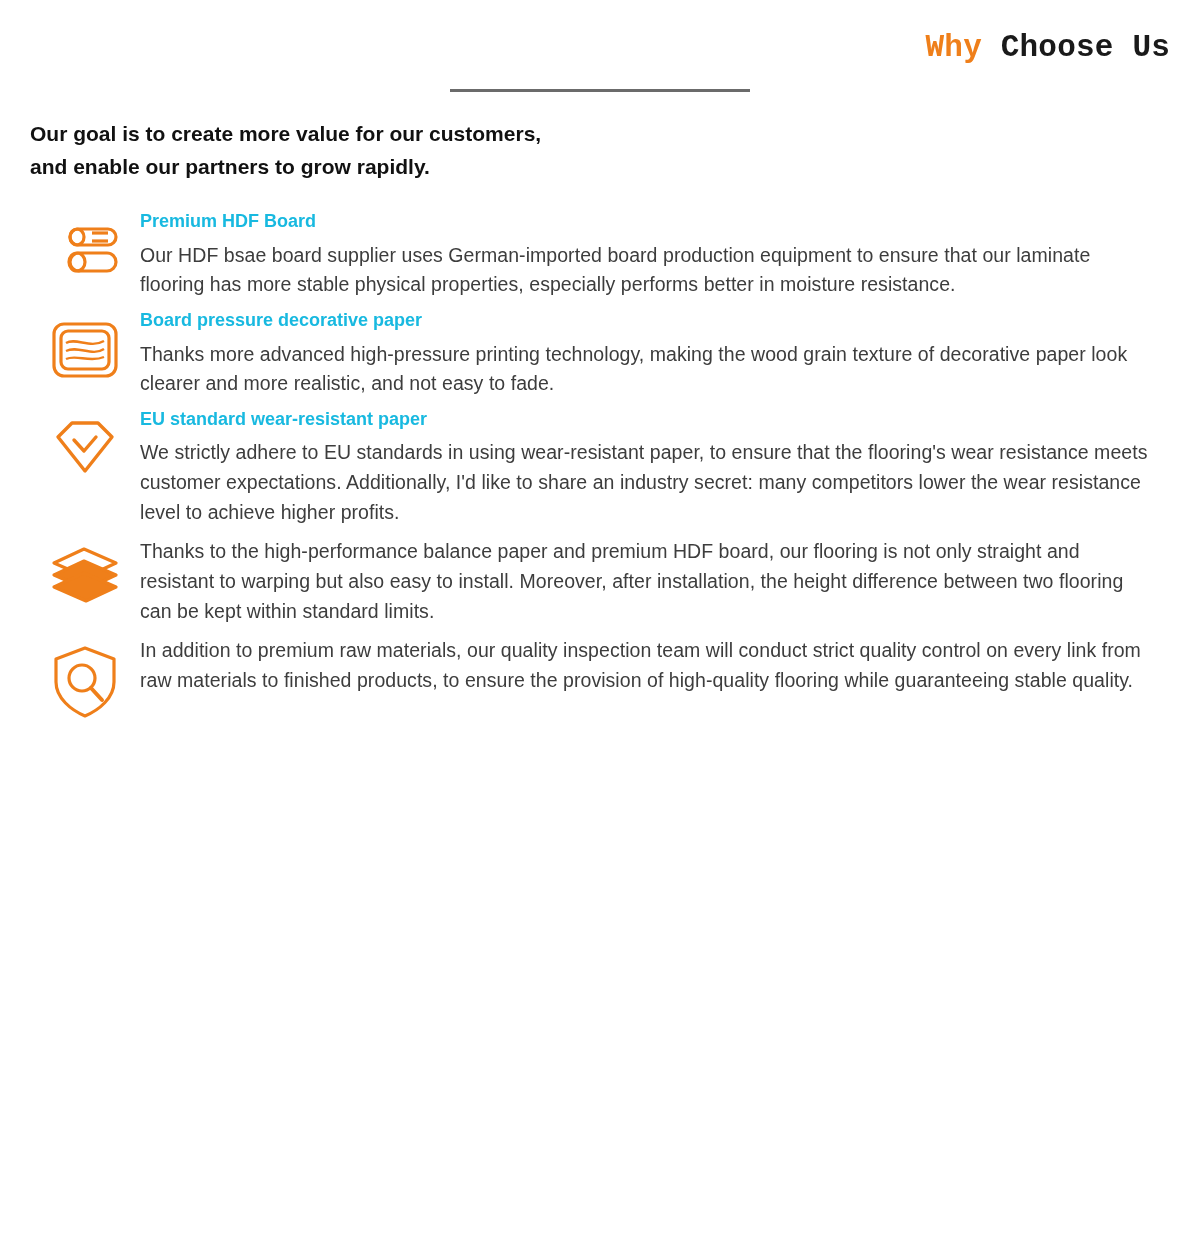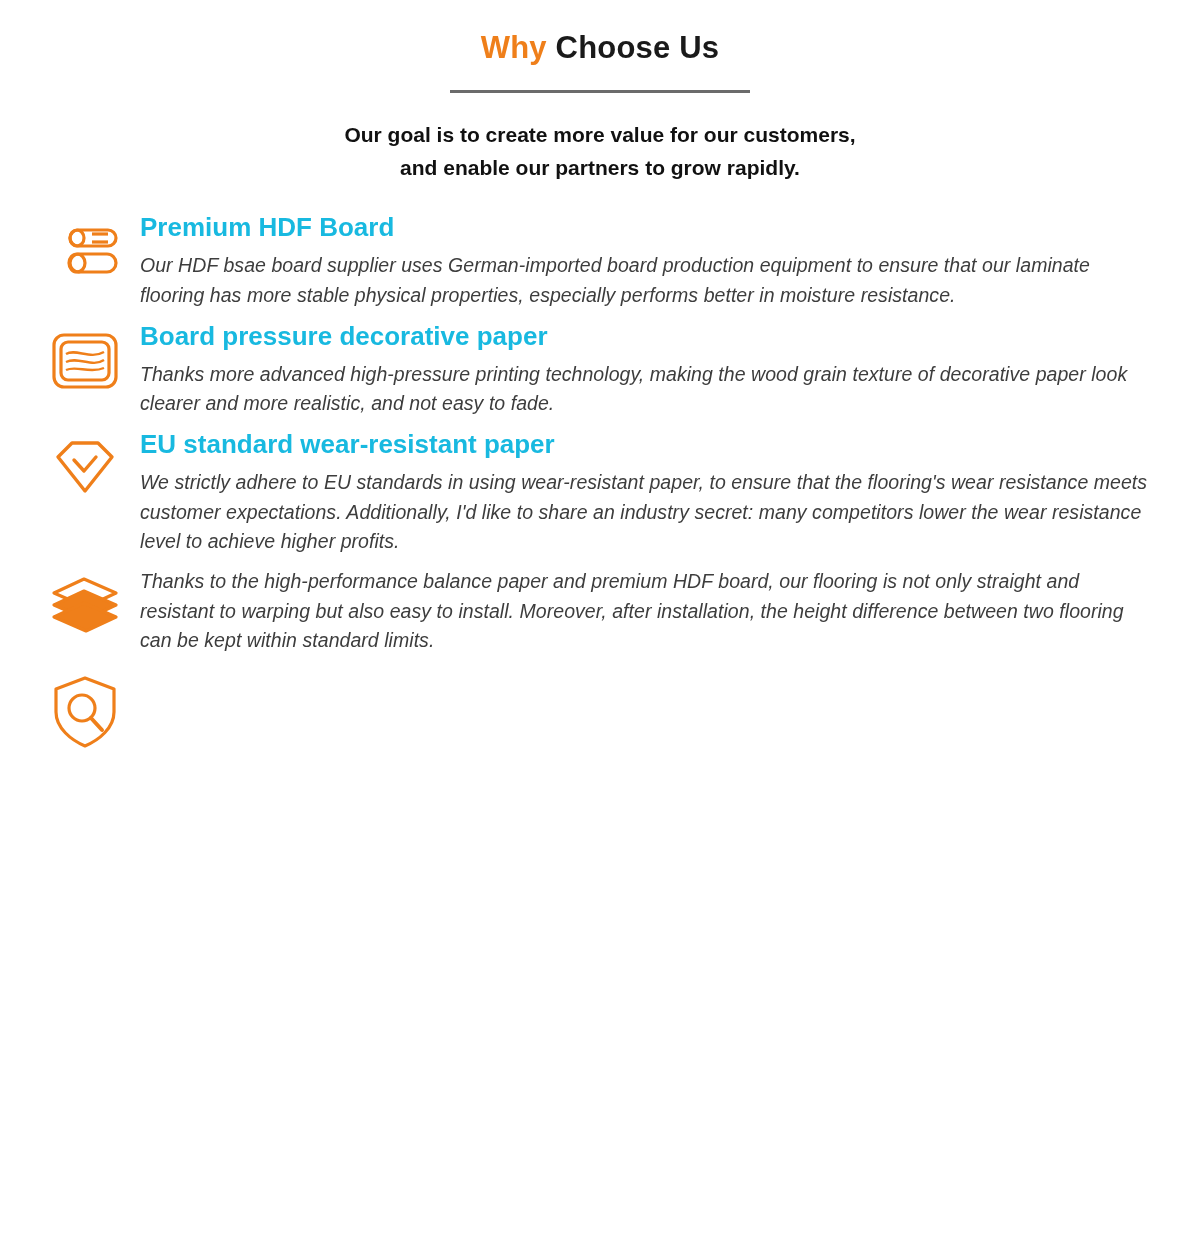--- a/index.html
+++ b/index.html
@@ -18,39 +18,40 @@
   .page {
     width: 1200px;
     min-height: 1255px;
     box-sizing: border-box;
     padding: 18px 30px 20px 30px;
     position: relative;
   }
 
   
   .title {
-    text-align: center;
+    text-align: right;
     font-size: 31px;
     font-weight: bold;
     letter-spacing: 0.2px;
     margin: 12px 0 0 0;
     color: #1a1a1a;
+    font-family: Liberation Mono, monospace;
   }
   .title .accent {
     color: #ef7f1a;
   }
   .divider {
     width: 300px;
     height: 3px;
     background: #6b6b6b;
     margin: 24px auto 0 auto;
   }
 
   .subtitle {
-    text-align: center;
+    text-align: left;
     margin-top: 26px;
     color: #111111;
     font-size: 21px;
     font-weight: bold;
     line-height: 1.55;
   }
   .subtitle .line {
     display: block;
   }
 
@@ -72,32 +73,31 @@
   }
   .icon-wrap svg {
     display: block;
   }
   .feature-body {
     flex: 1 1 auto;
     padding-right: 20px;
   }
   .feature-title {
     color: #18b9e0;
-    font-size: 26px;
+    font-size: 18px;
     font-weight: bold;
     line-height: 1.2;
     margin: 0 0 8px 0;
   }
   .feature-text {
     color: #3d3d3d;
     font-size: 19.5px;
     line-height: 1.52;
     margin: 0;
     letter-spacing: 0.05px;
-    font-style: italic;
   }
 </style>
 </head>
 <body>
 
 <div class="page">
 
   <h1 class="title">
     <span class="accent">Why</span>
     <span>Choose Us</span>
@@ -173,17 +173,18 @@
 
     <div class="feature">
       <div class="icon-wrap">
         <svg width="78" height="80" viewBox="0 0 78 80" fill="none" stroke="#ef7f1a" stroke-width="3.2">
           <path d="M39 6 L68 17 V40 C68 56, 53 68, 39 74 C25 68, 10 56, 10 40 V17 Z" stroke-linejoin="round"></path>
           <circle cx="36" cy="36" r="13"></circle>
           <line x1="45" y1="46" x2="56" y2="58" stroke-linecap="round" stroke-width="4"></line>
         </svg>
       </div>
       <div class="feature-body">
+        <p class="feature-text">In addition to premium raw materials, our quality inspection team will conduct strict quality control on every link from raw materials to finished products, to ensure the provision of high-quality flooring while guaranteeing stable quality.</p>
       </div>
     </div>
 
   </div>
 </div>
 
 </body></html>

